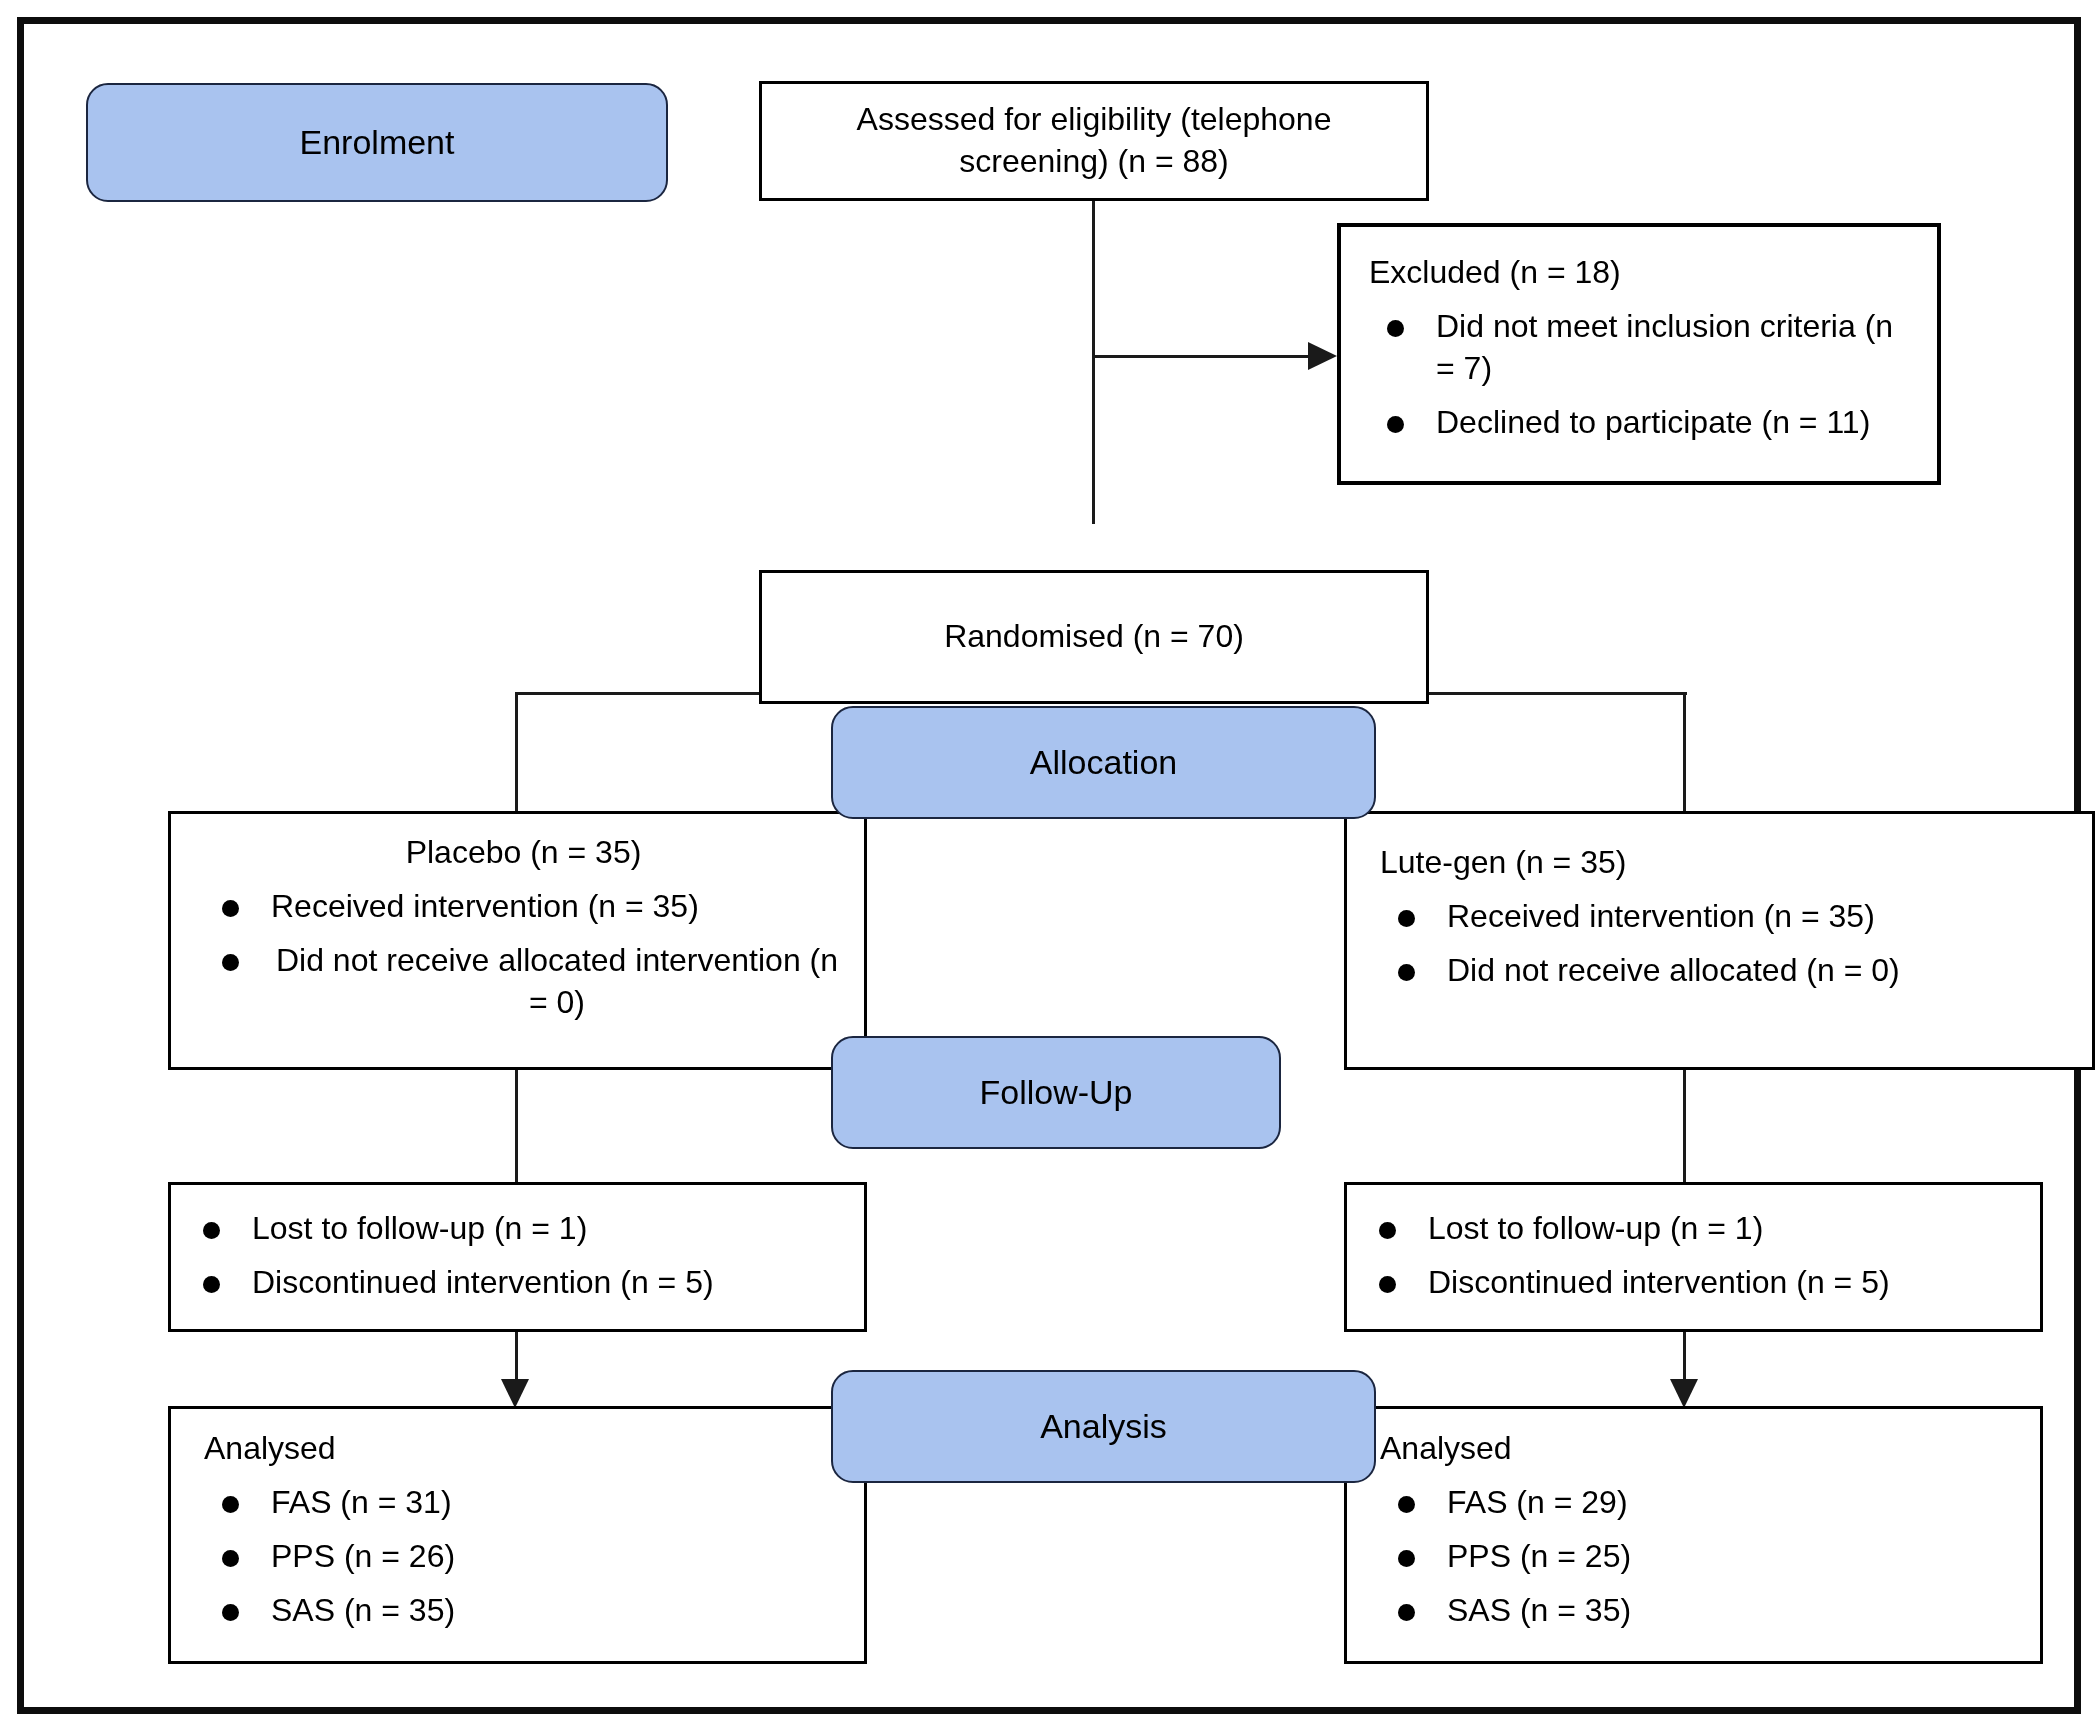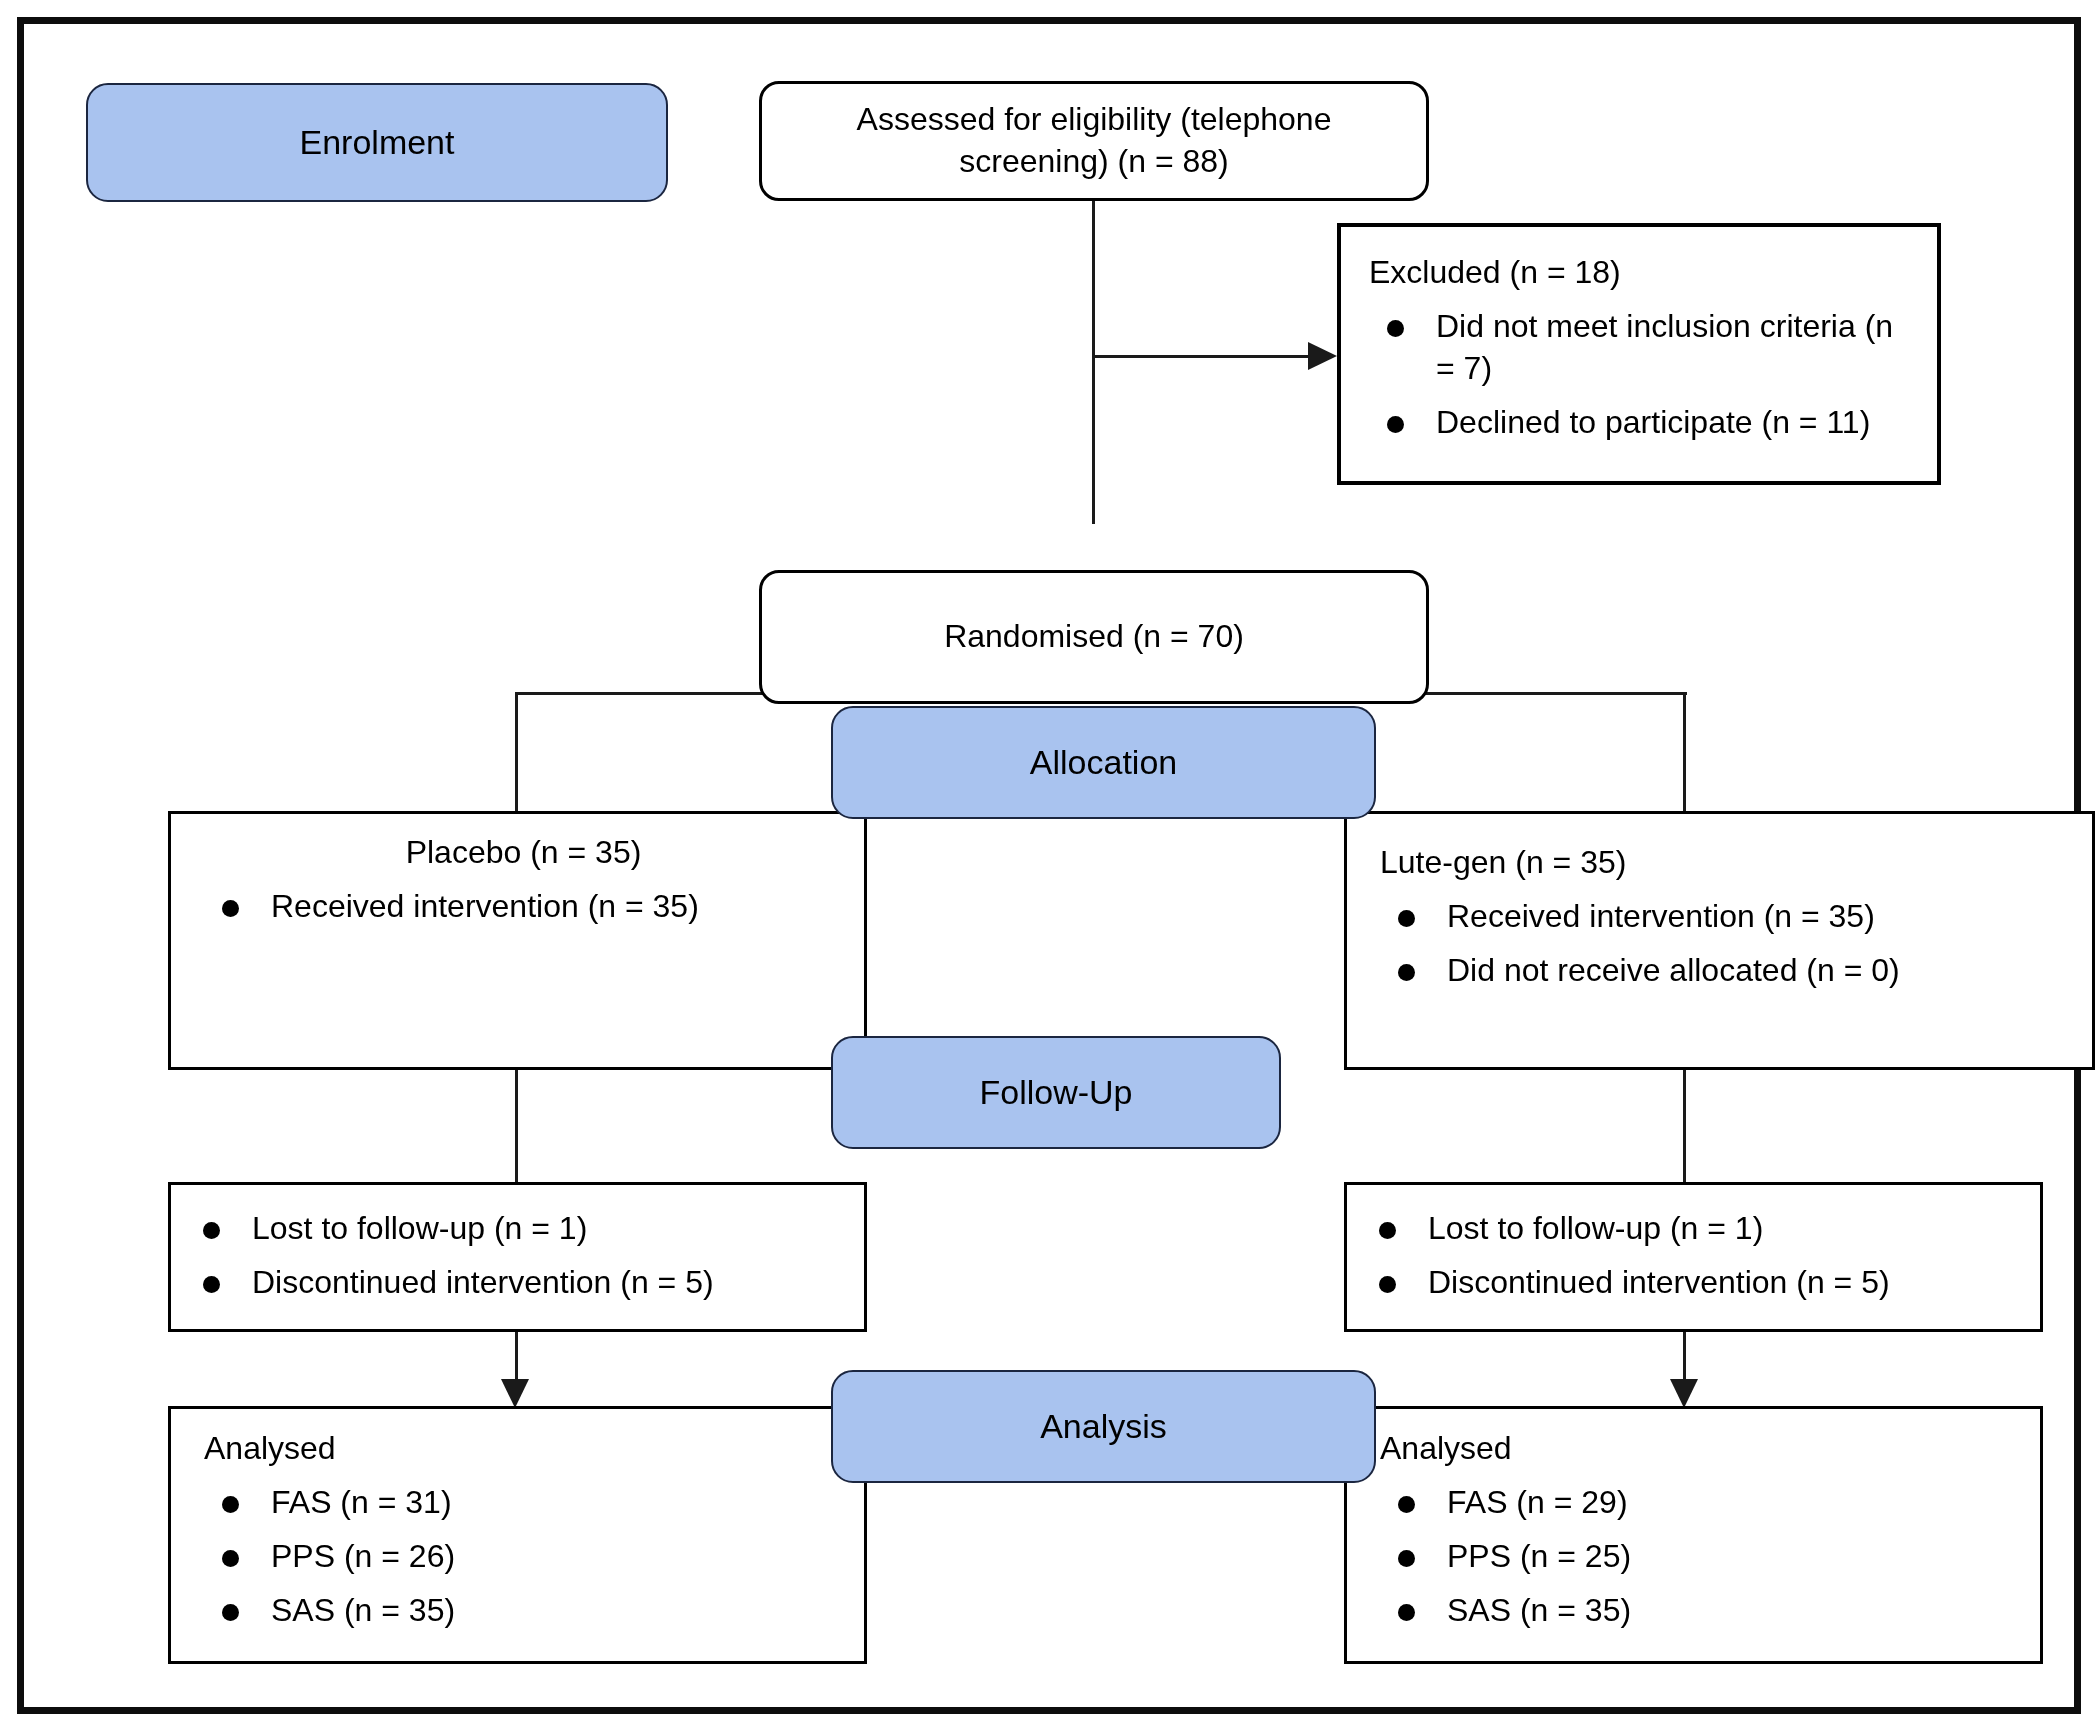--- a/index.html
+++ b/index.html
@@ -43,21 +43,20 @@
     z-index: 2;
     font-size: 32px;
     line-height: 1.3;
   }
   .box.centered {
     display: flex;
     align-items: center;
     justify-content: center;
     text-align: center;
     padding: 0 21px;
-    border-radius: 20px;
   }
   .box-title {
     margin: 0 0 4.1px 0;
   }
   .bullet {
     display: flex;
     margin-top: 12.4px;
   }
   .dot {
     flex: none;
@@ -135,20 +134,24 @@
   <div class="box centered" style="left:759px; top:522px; width:670px; height:134px;margin-top:48px;">
     <span>Randomised (n = 70)</span>
   </div>
 
   <div class="box" style="left:168px; top:811px; width:699px; height:259px; padding:18px 21px 0 33px;text-align:center;">
     <div class="box-title">Placebo (n = 35)</div>
     <div class="bullet">
       <span class="dot"></span>
       <span>Received intervention (n = 35)</span>
     </div>
+    <div class="bullet">
+      <span class="dot"></span>
+      <span>Did not receive allocated intervention (n = 0)</span>
+    </div>
   </div>
 
   <div class="box" style="left:1344px; top:811px; width:751px; height:259px; padding:28px 21px 0 33px;">
     <div class="box-title">Lute-gen (n = 35)</div>
     <div class="bullet">
       <span class="dot"></span>
       <span>Received intervention (n = 35)</span>
     </div>
     <div class="bullet">
       <span class="dot"></span>

